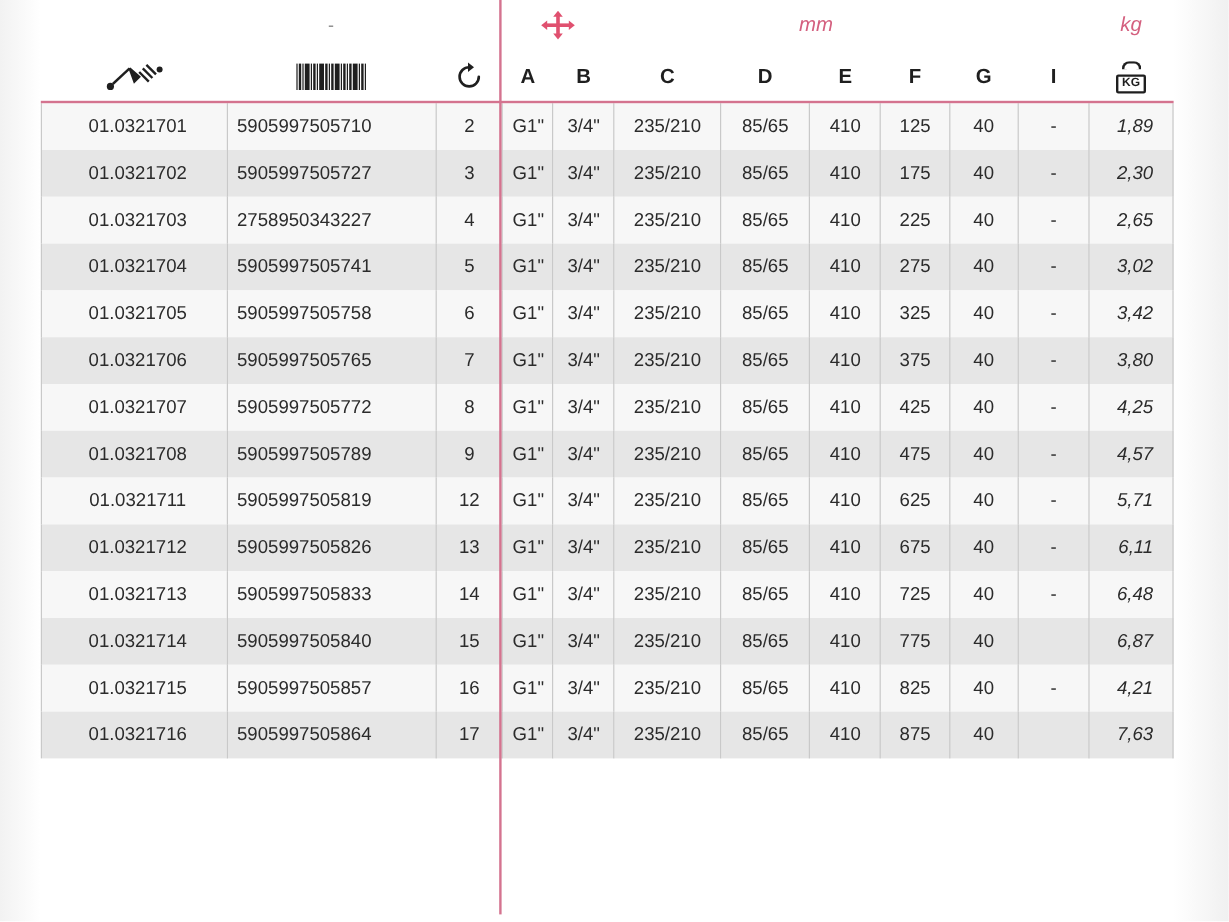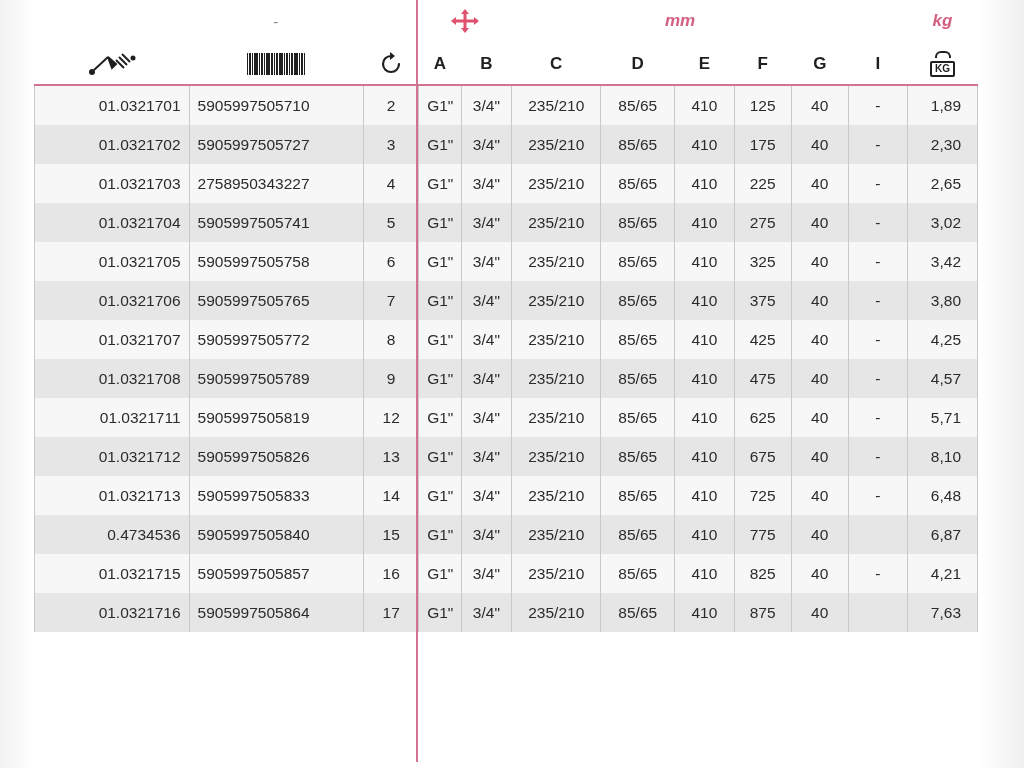--- a/index.html
+++ b/index.html
@@ -65,21 +65,21 @@
   thead tr.unit-row td {
     height: 42px;
     vertical-align: middle;
     background: #ffffff;
     border: 0;
     padding: 0;
   }
 
   .unit-label {
     font-style: italic;
-    font-weight: bold;
+    font-weight: normal;
     color: #d4607f;
     font-size: 17px;
     text-align: center;
   }
 
   .dash-top {
     color: #8a8a8a;
     font-size: 15px;
     text-align: center;
     letter-spacing: 1px;
@@ -112,25 +112,25 @@
     border-right: 1px solid #c9c9c9;
     white-space: nowrap;
     font-size: 15.5px;
     color: #2b2b2b;
     box-sizing: border-box;
   }
 
   tbody tr.odd td  { background: #f7f7f7; }
   tbody tr.even td { background: #e6e6e6; }
 
-  td.col-index { text-align: right;  padding-left: 14px; }
+  td.col-index { text-align: center;  padding-left: 14px; }
   td.col-ean   { text-align: left; }
   td.col-pack  { text-align: center; }
   td.col-a     { text-align: center; }
-  td.col-kg    { text-align: right; padding-right: 16px; }
+  td.col-kg    { text-align: right; padding-right: 16px; font-style: italic; }
 
   
   .pinkline {
     position: absolute;
     left: 416px;
     top: 0px;
     width: 2px;
     height: 762px;
     background: #d4738f;
     z-index: 5;
@@ -412,38 +412,38 @@
             <td class="col-ean">5905997505826</td>
             <td class="col-pack">13</td>
             <td class="col-a">G1"</td>
             <td class="col-b">3/4"</td>
             <td class="col-c">235/210</td>
             <td class="col-d">85/65</td>
             <td class="col-e">410</td>
             <td class="col-f">675</td>
             <td class="col-g">40</td>
             <td class="col-i">-</td>
-            <td class="col-kg">8,10</td>
+            <td class="col-kg">6,11</td>
           </tr>
           <tr class="odd">
             <td class="col-index">01.0321713</td>
             <td class="col-ean">5905997505833</td>
             <td class="col-pack">14</td>
             <td class="col-a">G1"</td>
             <td class="col-b">3/4"</td>
             <td class="col-c">235/210</td>
             <td class="col-d">85/65</td>
             <td class="col-e">410</td>
             <td class="col-f">725</td>
             <td class="col-g">40</td>
             <td class="col-i">-</td>
             <td class="col-kg">6,48</td>
           </tr>
           <tr class="even">
-            <td class="col-index">0.4734536</td>
+            <td class="col-index">01.0321714</td>
             <td class="col-ean">5905997505840</td>
             <td class="col-pack">15</td>
             <td class="col-a">G1"</td>
             <td class="col-b">3/4"</td>
             <td class="col-c">235/210</td>
             <td class="col-d">85/65</td>
             <td class="col-e">410</td>
             <td class="col-f">775</td>
             <td class="col-g">40</td>
             <td class="col-i"></td>

